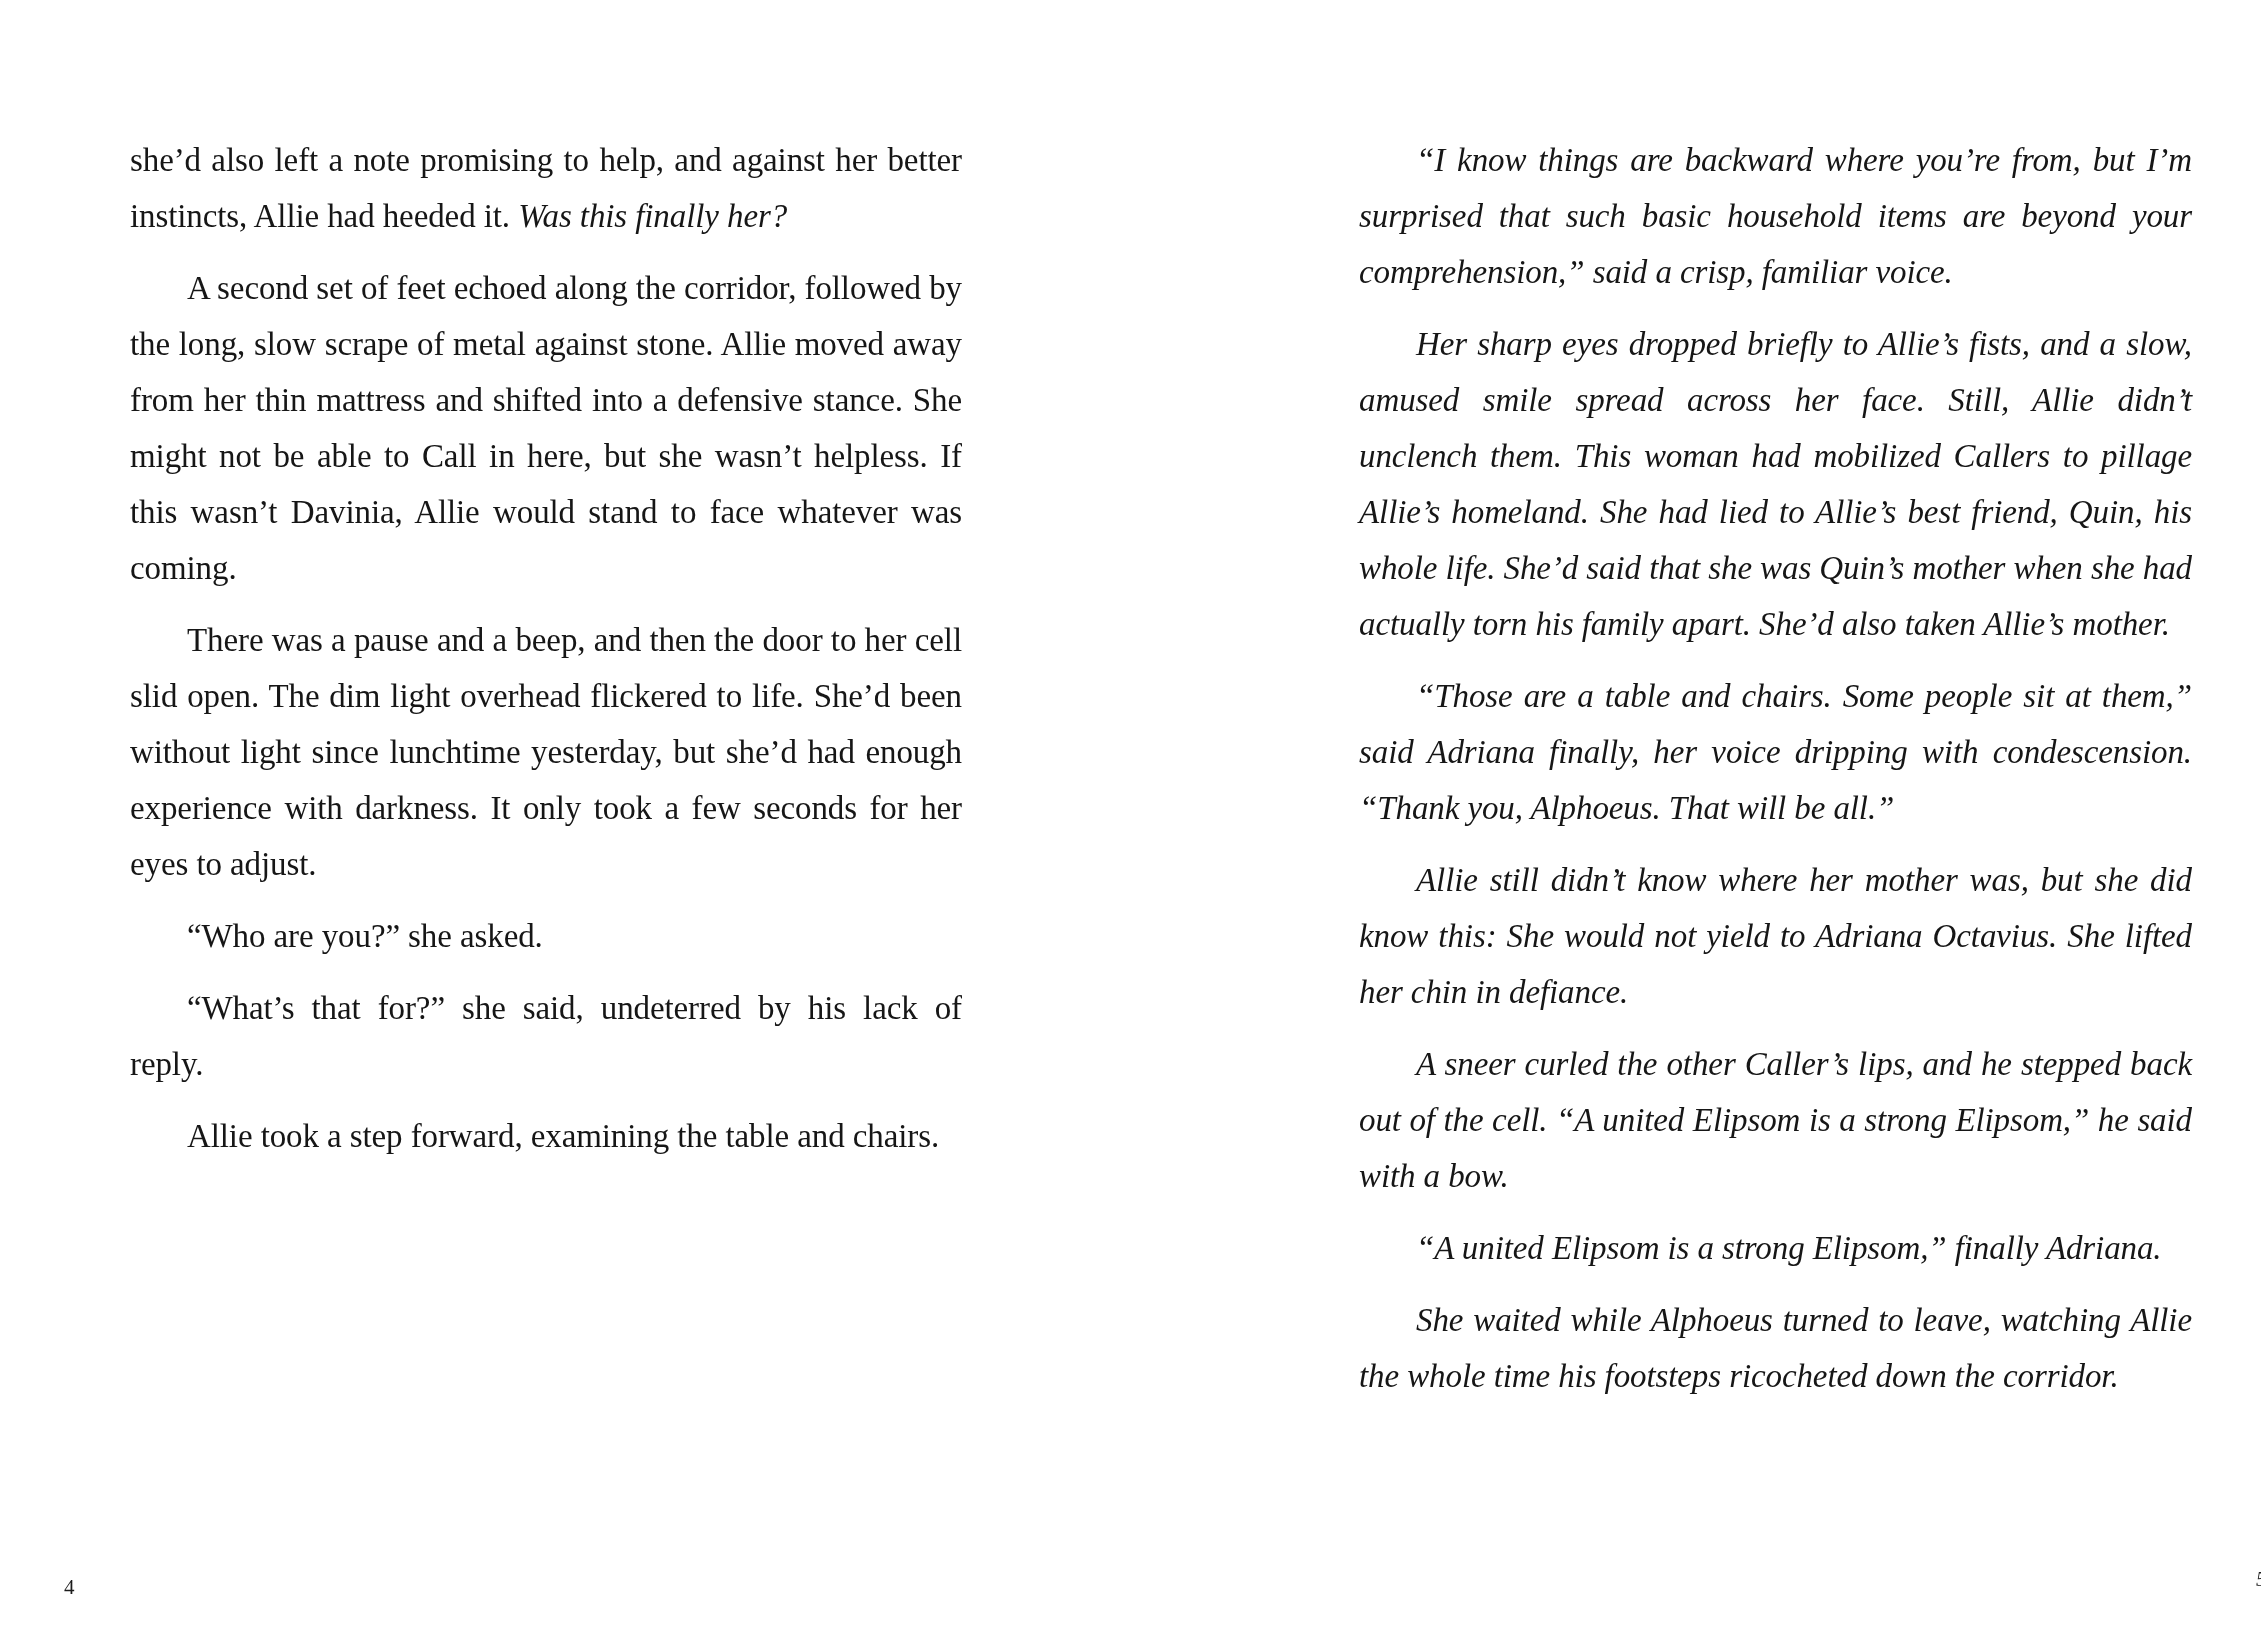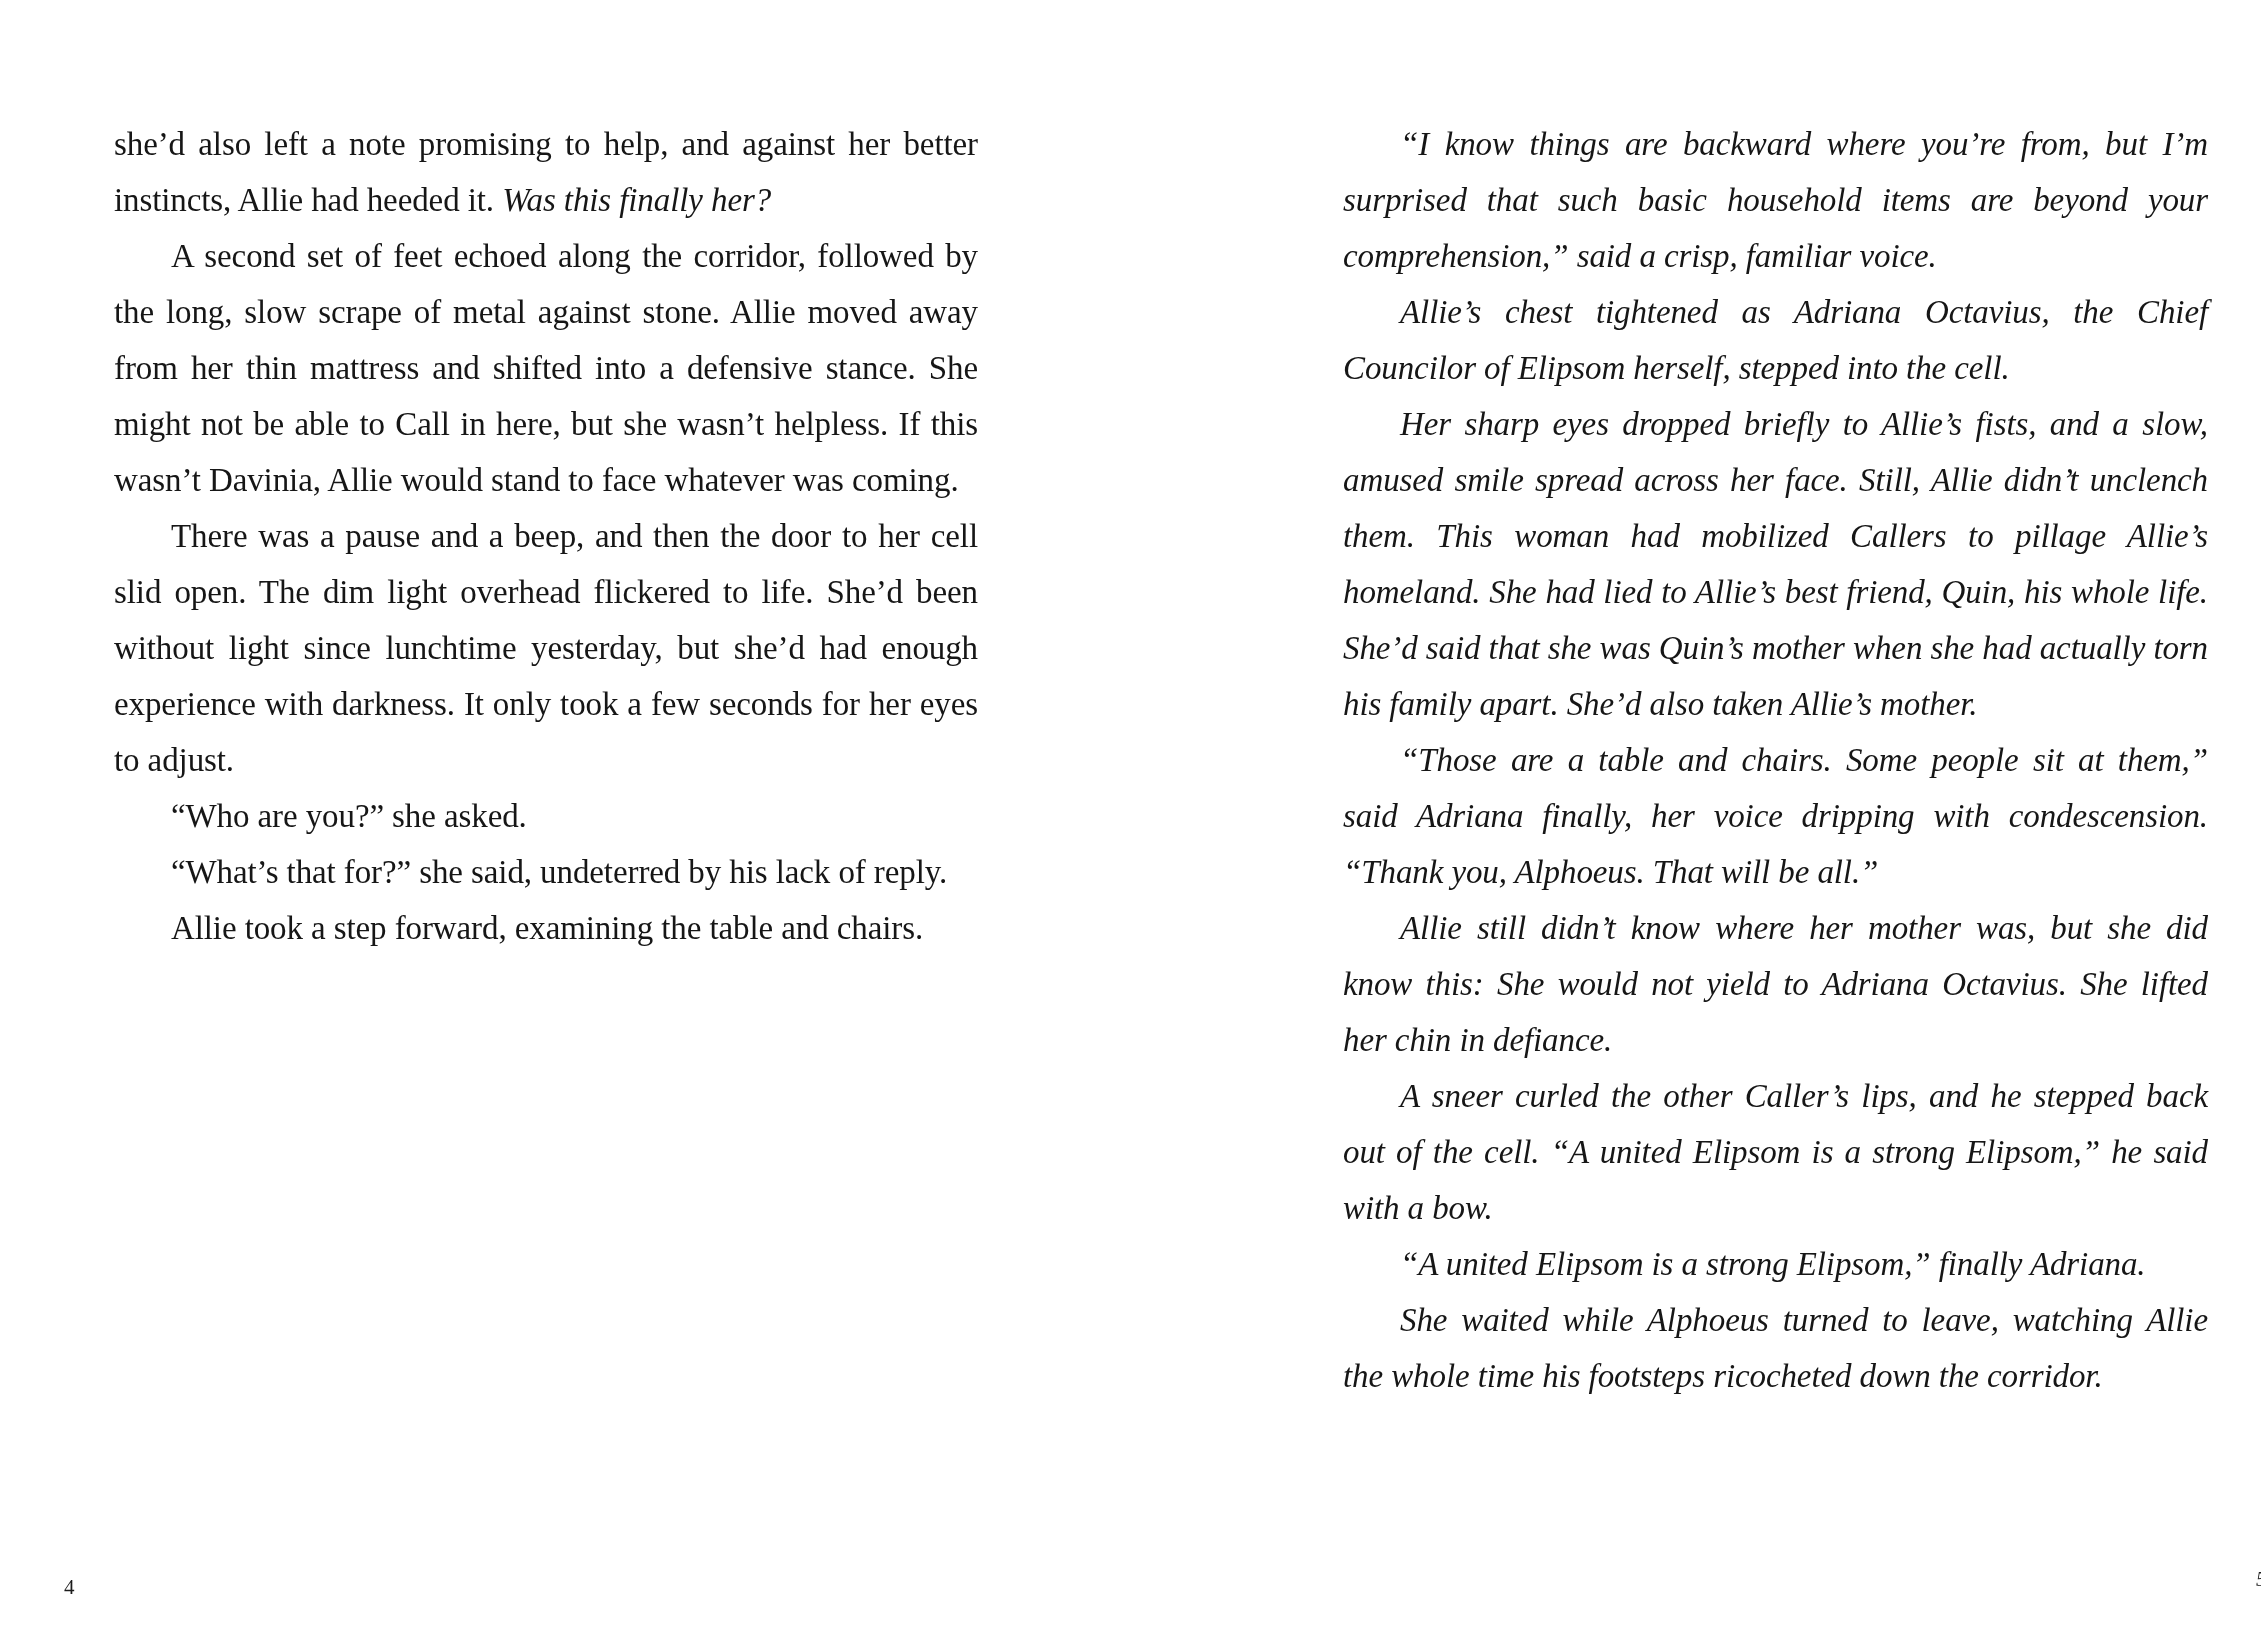--- a/index.html
+++ b/index.html
@@ -18,21 +18,21 @@
     position: absolute;
     top: 116px;
     color: #161616;
     font-size: 33px;
     line-height: 56px;
     text-align: justify;
     letter-spacing: -0.1px;
   }
   .page-left  .text-block { left: 114px; width: 864px; }
   .page-right .text-block { left: 146px; width: 865px; }
-  .para { margin: 0; padding: 0; }
+  .para { margin: 16px; padding: 0; }
   .para.indent { text-indent: 57px; }
   .para em { font-style: italic; }
   .folio {
     position: absolute;
     font-size: 21px;
     color: #1c1c1c;
   }
   .folio-left  { left: 64px;   top: 1575px; }
   .folio-right { left: 1059px; top: 1567px; }
 </style>
@@ -49,21 +49,20 @@
         <p class="para indent"><span>“Who are you?” she asked.</span></p>
         <p class="para indent"><span>“What’s that for?” she said, undeterred by his lack of reply.</span></p>
         <p class="para indent"><span>Allie took a step forward, examining the table and chairs.</span></p>
       </div>
     <div class="folio folio-left">4</div>
   </div>
 
   <div class="page page-right">
     <div class="text-block">
         <p class="para indent"><span>“I know things are backward where you’re from, but I’m surprised that such basic household items are beyond your comprehension,” said a crisp, familiar voice.</span></p>
-        <p class="para indent"><span>Allie’s chest tightened as Adriana Octavius, the Chief Councilor of Elipsom herself, stepped into the cell.</span></p>
         <p class="para indent"><span>Her sharp eyes dropped briefly to Allie’s fists, and a slow, amused smile spread across her face. Still, Allie didn’t unclench them. This woman had mobilized Callers to pillage Allie’s homeland. She had lied to Allie’s best friend, Quin, his whole life. She’d said that she was Quin’s mother when she had actually torn his family apart. She’d also taken Allie’s mother.</span></p>
         <p class="para indent"><span>“Those are a table and chairs. Some people sit at them,” said Adriana finally, her voice dripping with condescension. “Thank you, Alphoeus. That will be all.”</span></p>
         <p class="para indent"><span>Allie still didn’t know where her mother was, but she did know this: She would not yield to Adriana Octavius. She lifted her chin in defiance.</span></p>
         <p class="para indent"><span>A sneer curled the other Caller’s lips, and he stepped back out of the cell. “A united Elipsom is a strong Elipsom,” he said with a bow.</span></p>
         <p class="para indent"><span>“A united Elipsom is a strong Elipsom,” finally Adriana.</span></p>
         <p class="para indent"><span>She waited while Alphoeus turned to leave, watching Allie the whole time his footsteps ricocheted down the corridor.</span></p>
       </div>
     <div class="folio folio-right">5</div>
   </div>
 

